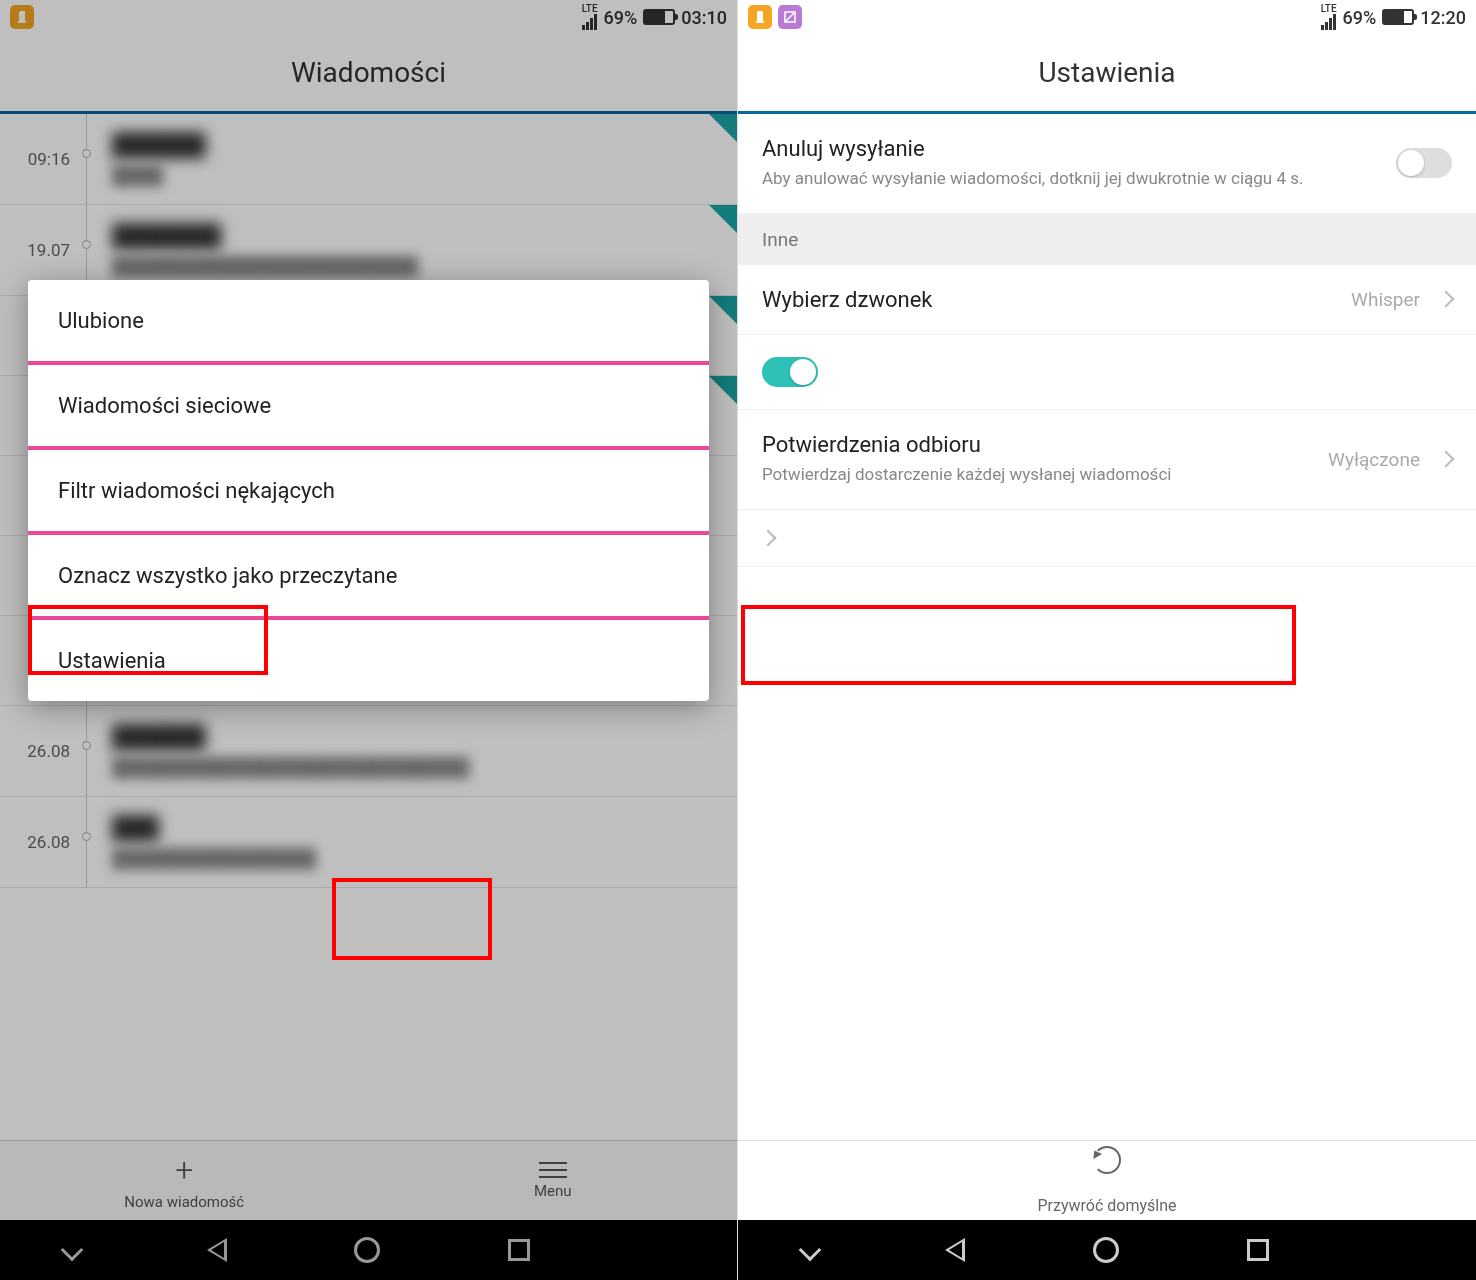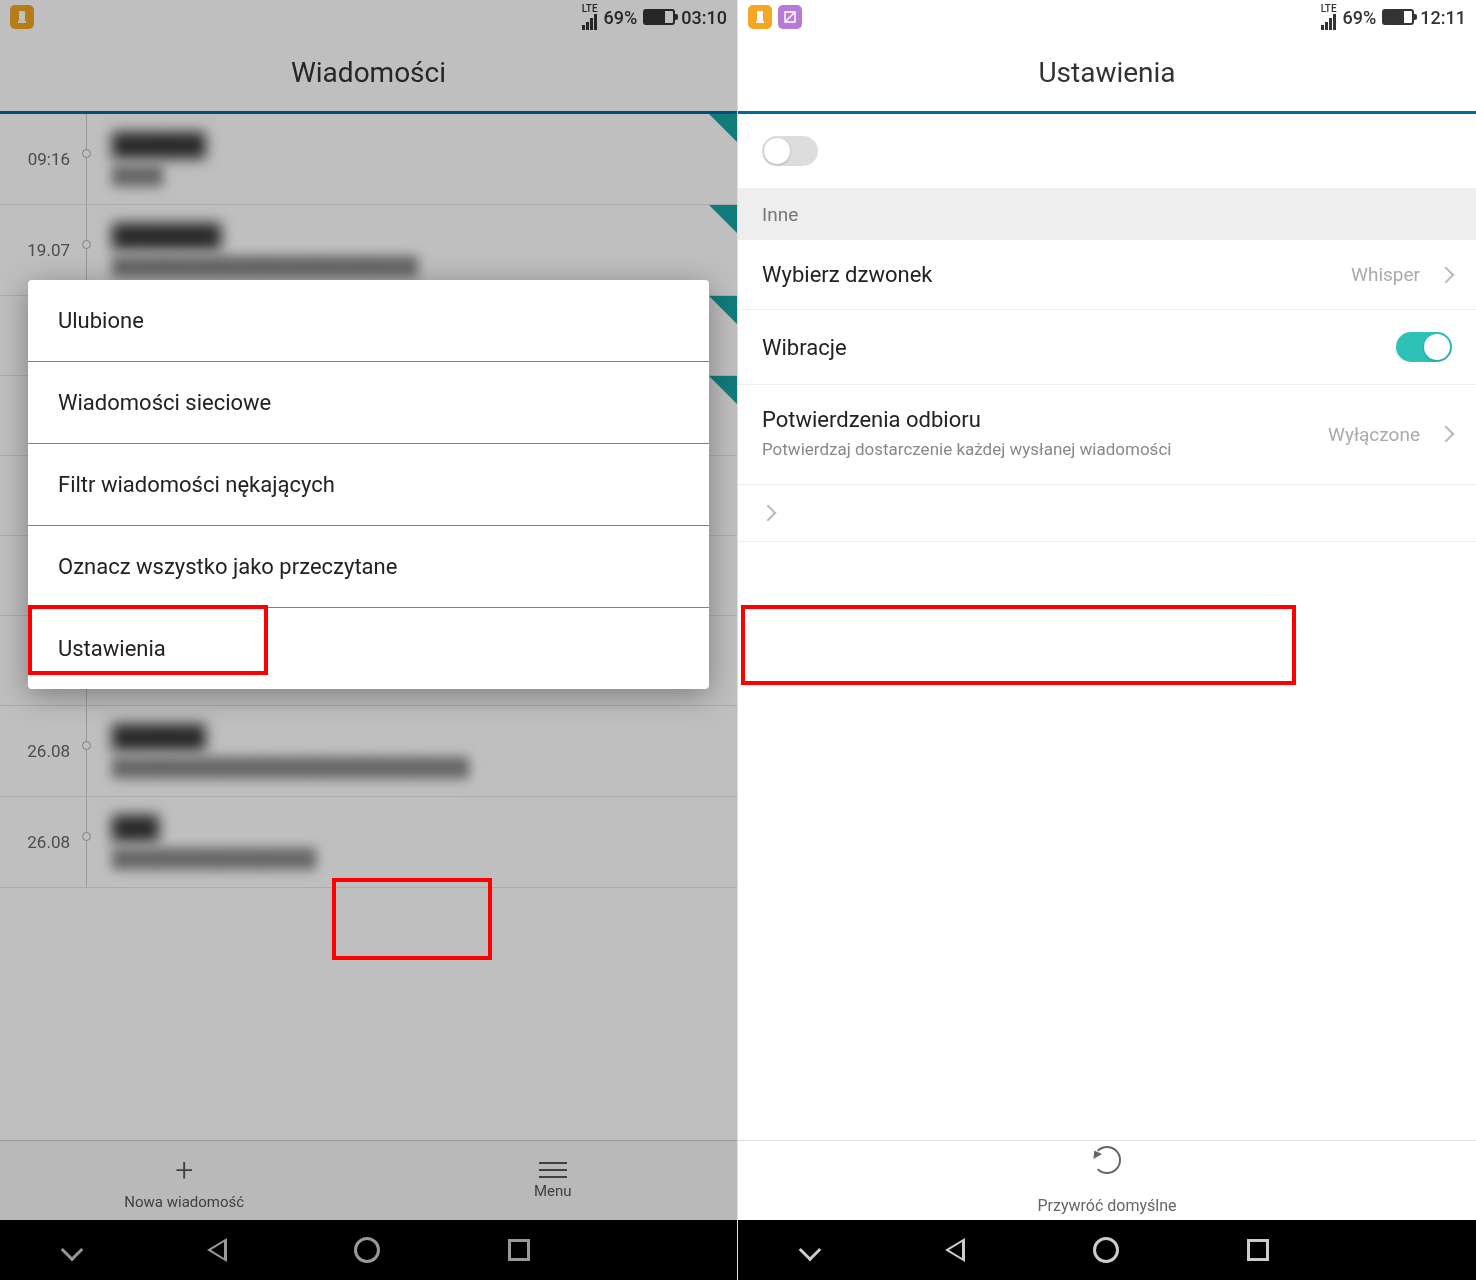--- a/index.html
+++ b/index.html
@@ -40,21 +40,21 @@
   .msg-dot-col::before { content: ''; position: absolute; left: 6px; top: 0; bottom: 0; width: 1px; background: #ccc; }
   .msg-dot { position: absolute; left: 2px; top: 35px; width: 9px; height: 9px; border-radius: 50%; background: #fff; border: 1px solid #aaa; }
   .msg-content { flex: 1; padding: 18px 12px; }
   .msg-name { font-size: 22px; color: #333; filter: blur(7px); font-weight: 500; }
   .msg-preview { font-size: 18px; color: #888; filter: blur(6px); margin-top: 6px; }
   .msg-subject { font-size: 20px; color: #666; margin-top: 4px; }
   .msg-corner { position: absolute; top: 0; right: 0; width: 0; height: 0; border-left: 28px solid transparent; border-top: 28px solid #1aa5a5; }
 
   
   .popup { position: absolute; left: 28px; right: 28px; top: 280px; background: #fff; border-radius: 4px; box-shadow: 0 6px 30px rgba(0,0,0,0.35); z-index: 10; overflow: hidden; }
-  .popup-item { padding: 28px 30px; font-size: 22px; color: #222; border-bottom: 1px solid #ec4899; }
+  .popup-item { padding: 28px 30px; font-size: 22px; color: #222; border-bottom: 4px solid #ec4899; }
   .popup-item:last-child { border-bottom: none; }
 
   
   .bottom-bar { position: absolute; bottom: 60px; left: 0; right: 0; height: 80px; display: flex; border-top: 1px solid #ccc; background: #f7f7f7; }
   .bottom-btn { flex: 1; display: flex; flex-direction: column; align-items: center; justify-content: center; gap: 4px; color: #555; }
   .bottom-btn .label { font-size: 15px; }
   .hamburger { display: flex; flex-direction: column; gap: 5px; }
   .hamburger span { width: 28px; height: 2px; background: #555; }
   .plus { font-size: 32px; color: #555; font-weight: 300; }
 
@@ -272,48 +272,49 @@
             <span></span>
             <span></span>
           </div>
       </div>
       <span>69%</span>
       <div class="battery-wrap">
           <div class="battery">
             <div class="battery-fill"></div>
           </div>
         </div>
-      <span>12:11</span>
+      <span>12:20</span>
     </div>
   </div>
 
   <div class="header">Ustawienia</div>
 
   <div class="settings-content">
 
     <div class="setting-row">
+      <div class="setting-text">
+        <div class="setting-title">Anuluj wysyłanie</div>
+        <div class="setting-sub">Aby anulować wysyłanie wiadomości, dotknij jej dwukrotnie w ciągu 4 s.</div>
+      </div>
       <div class="toggle toggle-off">
           <div class="toggle-knob"></div>
         </div>
     </div>
 
     <div class="section-header">Inne</div>
 
     <div class="setting-row">
       <div class="setting-text">
         <div class="setting-title">Wybierz dzwonek</div>
       </div>
       <div class="setting-value">Whisper</div>
       <div class="chevron-right"></div>
     </div>
 
     <div class="setting-row">
-      <div class="setting-text">
-        <div class="setting-title">Wibracje</div>
-      </div>
       <div class="toggle toggle-on">
           <div class="toggle-knob"></div>
         </div>
     </div>
 
     <div class="setting-row">
       <div class="setting-text">
         <div class="setting-title">Potwierdzenia odbioru</div>
         <div class="setting-sub">Potwierdzaj dostarczenie każdej wysłanej wiadomości</div>
       </div>

